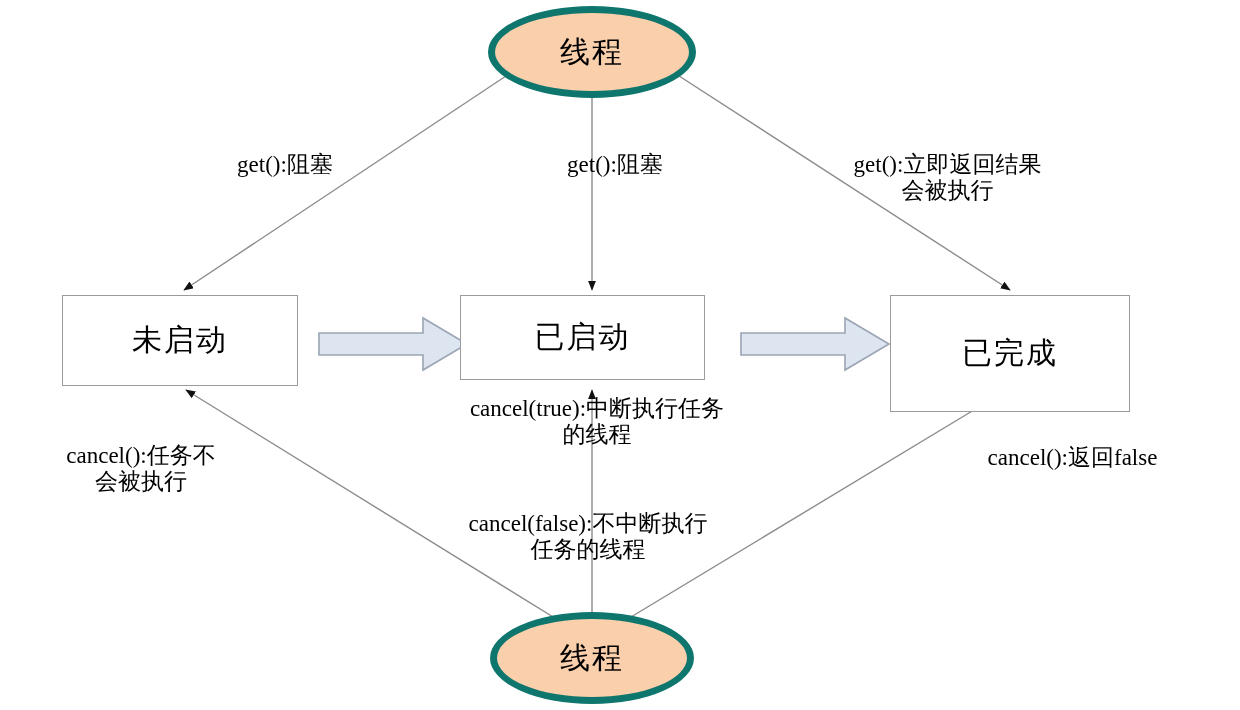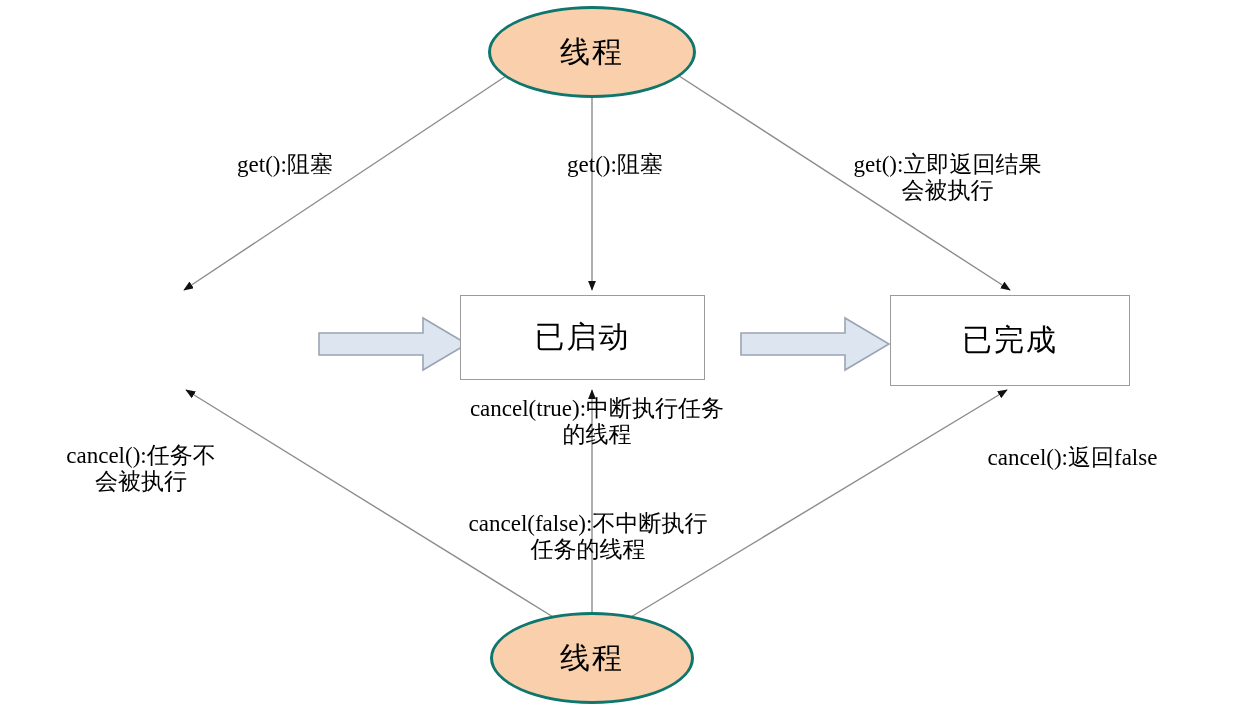--- a/index.html
+++ b/index.html
@@ -32,21 +32,21 @@
     z-index: 3;
   }
   .state-box {
     background: #ffffff;
     border: 1px solid #9b9b9b;
     font-size: 30px;
     letter-spacing: 2px;
   }
   .thread-ellipse {
     background: #f9cfac;
-    border: 3px solid #0f766e;
+    border: 7px solid #0f766e;
     border-radius: 50%;
     font-size: 30px;
     letter-spacing: 2px;
   }
   .edge-label {
     position: absolute;
     z-index: 4;
     font-size: 23px;
     line-height: 1.15;
     white-space: pre-line;
@@ -89,26 +89,29 @@
   </svg>
 
   <svg class="block-arrow" style="left:740px; top:316px;" width="152" height="56" viewBox="0 0 152 56" xmlns="http://www.w3.org/2000/svg">
     <path d="M1,17 L105,17 L105,2 L149,28 L105,54 L105,39 L1,39 z" fill="#dde5f0" stroke="#9aa4b3" stroke-width="1.6" stroke-linejoin="miter"></path>
   </svg>
 
   <div class="node thread-ellipse" style="left:488px; top:6px; width:208px; height:92px;">
     <span>线程</span>
   </div>
 
+  <div class="node state-box" style="left:62px; top:295px; width:236px; height:91px;">
+    <span>未启动</span>
+  </div>
 
   <div class="node state-box" style="left:460px; top:295px; width:245px; height:85px;">
     <span>已启动</span>
   </div>
 
-  <div class="node state-box" style="left:890px; top:295px; width:240px; height:91px;">
+  <div class="node state-box" style="left:890px; top:295px; width:240px; height:117px;">
     <span>已完成</span>
   </div>
 
   <div class="node thread-ellipse" style="left:490px; top:612px; width:204px; height:92px;">
     <span>线程</span>
   </div>
 
   <div class="edge-label lbl-center" style="left:170px; top:152px; width:230px;">get():阻塞</div>
 
   <div class="edge-label lbl-center" style="left:505px; top:152px; width:220px;">get():阻塞</div>

